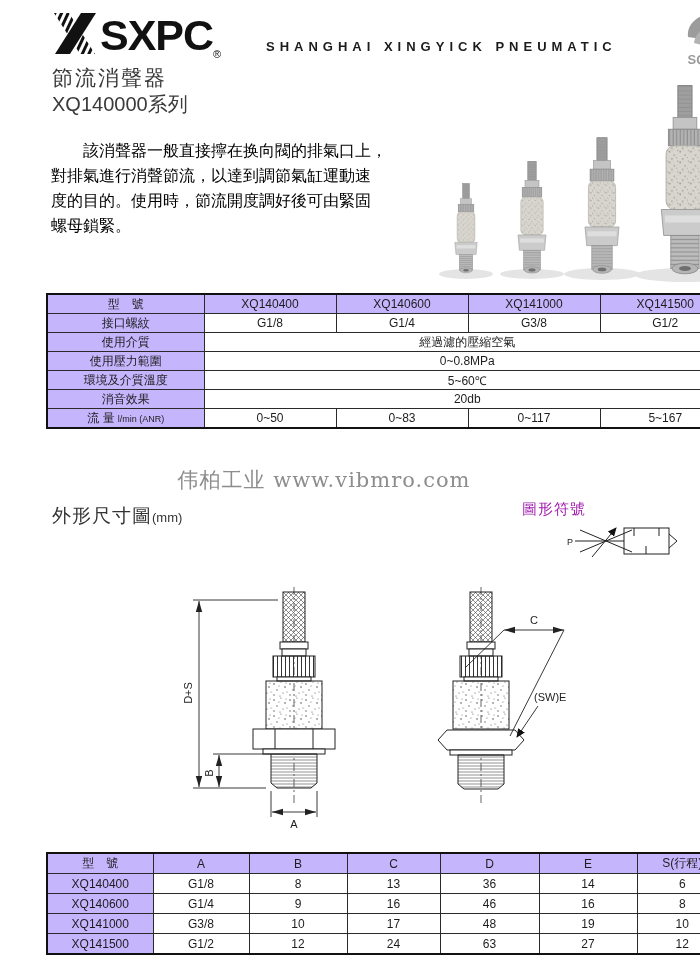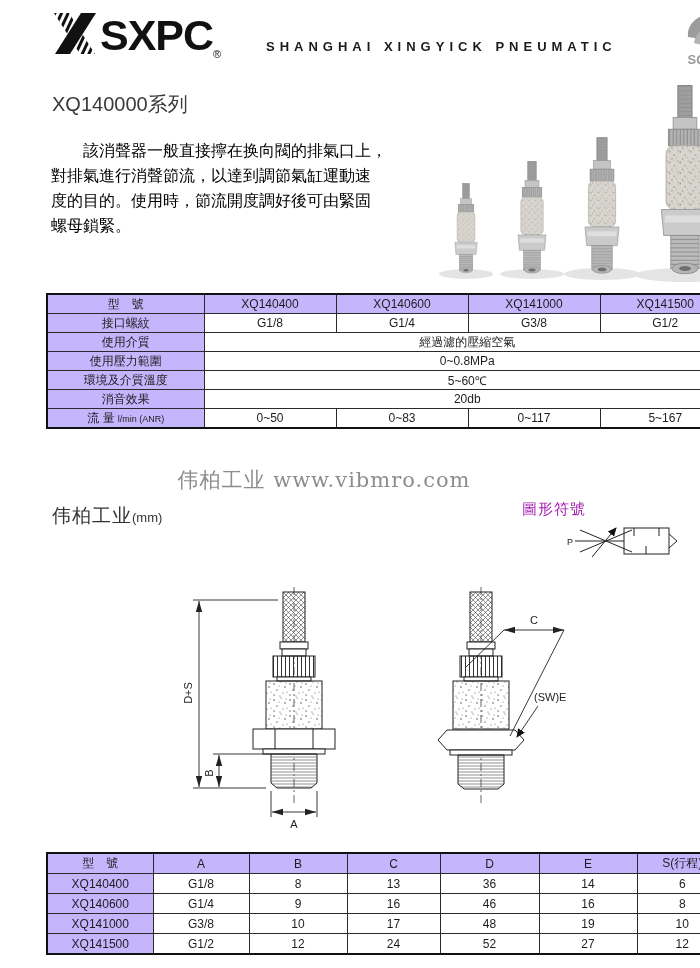--- a/index.html
+++ b/index.html
@@ -128,20 +128,21 @@
     <g>
       <path d="M12,32 C10,14 32,4 50,10 C38,15 28,22 26,34 Z" fill="#9c9c9c"></path>
       <path d="M18,38 C20,22 42,14 56,20 C44,25 35,31 33,42 Z" fill="#b2b2b2"></path>
       <path d="M24,44 C29,30 48,25 58,31 C48,35 41,39 39,48 Z" fill="#c6c6c6"></path>
       <path d="M24,24 C28,16 38,12 46,14 C39,17 32,21 30,27 Z" fill="#fff"></path>
     </g>
     <text x="27" y="59" font-size="13" font-weight="bold" fill="#9a9a9a" text-anchor="middle">SQW</text>
     <text x="48" y="63" font-size="6" fill="#9a9a9a">®</text>
   </svg>
 
+  <div class="prod-title">節流消聲器</div>
   <div class="series-title">XQ140000系列</div>
   <div class="desc">　　該消聲器一般直接擰在换向閥的排氣口上，
 對排氣進行消聲節流，以達到調節氣缸運動速
 度的目的。使用時，節流開度調好後可由緊固
 螺母鎖緊。</div>
 
   <svg class="abs" style="left:393px;top:82px" width="307" height="210" viewBox="0 0 307 210">
     <g fill="#e4e4e4">
       <ellipse cx="35" cy="192" rx="27" ry="5"></ellipse>
       <ellipse cx="101" cy="192" rx="32" ry="5"></ellipse>
@@ -201,21 +202,21 @@
       <td>0~83</td>
       <td>0~117</td>
       <td>5~167</td>
     </tr>
   </tbody>
     </table>
 
   <div class="watermark">伟柏工业 www.vibmro.com</div>
 
   <div class="h-dims">
-    <span>伟柏工业</span><span class="mm">(mm)</span>
+    <span>外形尺寸圖</span><span class="mm">(mm)</span>
   </div>
   <div class="h-symbol">圖形符號</div>
 
   <svg class="abs" style="left:520px;top:518px" width="180" height="60" viewBox="0 0 180 60">
     <text x="12" y="27" font-size="9" fill="#222" text-anchor="middle">P</text>
     <g stroke="#222" fill="none" stroke-width="1">
       <line x1="17" y1="23" x2="66" y2="23"></line>
       <line x1="22" y1="34" x2="74" y2="12"></line>
       <line x1="22" y1="12" x2="74" y2="34"></line>
       <line x1="34" y1="39" x2="58" y2="10" marker-end="url(#arrf)"></line>
@@ -325,20 +326,20 @@
       <td>17</td>
       <td>48</td>
       <td>19</td>
       <td>10</td>
     </tr>
     <tr>
       <td class="gray">XQ141500</td>
       <td>G1/2</td>
       <td>12</td>
       <td>24</td>
-      <td>52</td>
+      <td>63</td>
       <td>27</td>
       <td>12</td>
     </tr>
   </tbody>
     </table>
 
 </div>
 
 </body></html>

